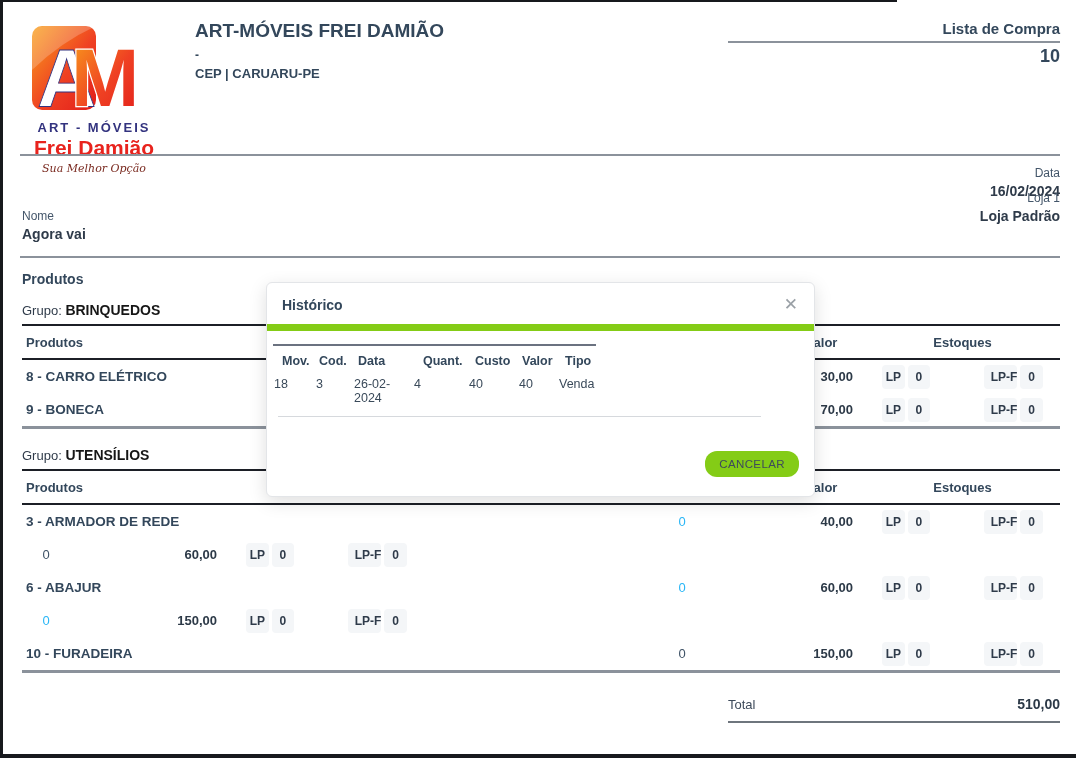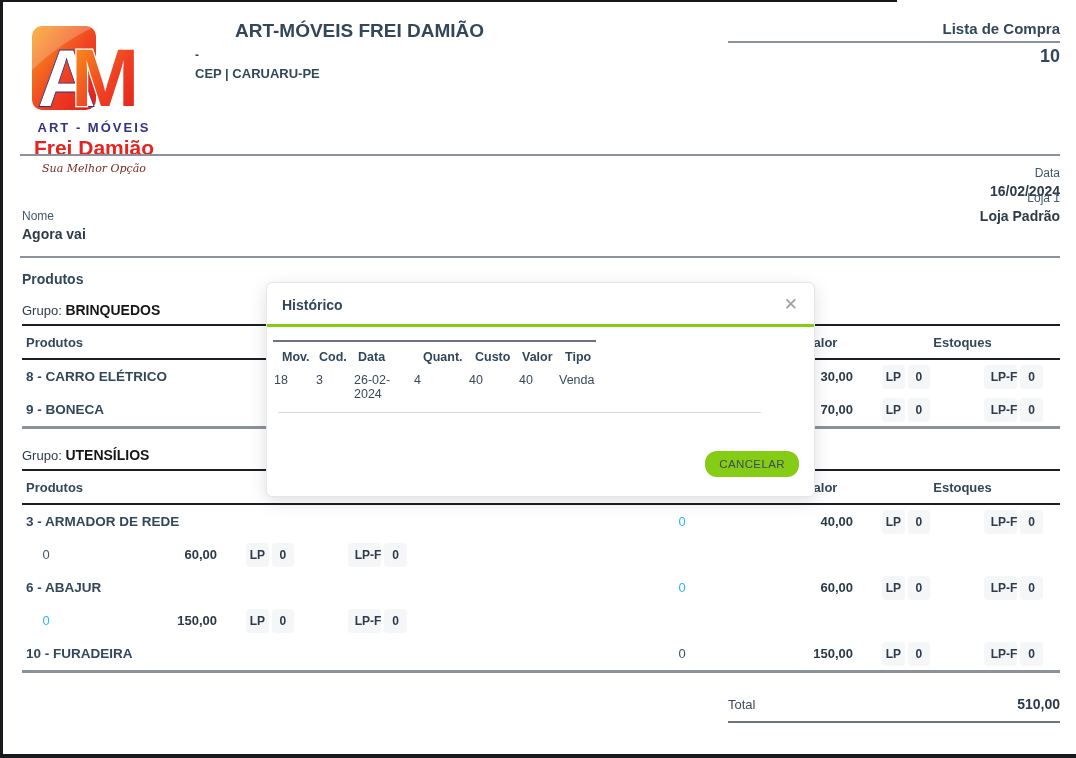--- a/index.html
+++ b/index.html
@@ -9,21 +9,21 @@
   .frame-top{position:absolute;top:0;left:0;width:897px;height:2px;background:#17191d;}
   .frame-left{position:absolute;top:0;left:0;width:3px;height:758px;background:#17191d;}
   .frame-bottom{position:absolute;bottom:0;left:0;width:1076px;height:4px;background:#17191d;}
 
   
   .logo{position:absolute;left:28px;top:22px;width:132px;text-align:center;}
   .logo-line1{font-size:13px;font-weight:bold;color:#33337f;letter-spacing:2px;margin-top:2px;}
   .logo-line2{font-size:21px;font-weight:bold;color:#e8231d;margin-top:1px;}
   .logo-tagline{font-family:"DejaVu Serif",serif;font-style:italic;font-size:11px;color:#7a2a20;margin-top:2px;}
   .company{position:absolute;left:195px;top:20px;}
-  .company-name{font-size:19px;font-weight:bold;color:#33475b;margin-left:40px;}
+  .company-name{font-size:19px;font-weight:bold;color:#33475b;}
   .company-dash{font-size:12px;font-weight:bold;margin-top:6px;}
   .company-cep{font-size:13px;font-weight:bold;margin-top:4px;}
   .docinfo{position:absolute;right:16px;top:20px;width:332px;text-align:right;}
   .doc-label{font-size:15px;font-weight:bold;}
   .doc-underline{border-bottom:2px solid #8b929b;margin-top:4px;}
   .doc-number{font-size:18px;font-weight:bold;margin-top:3px;}
 
   .hr{position:absolute;left:20px;right:16px;border-top:2px solid #8b929b;}
   .hr1{top:154px;} .hr2{top:256px;}
 
@@ -61,21 +61,21 @@
 
   .total{position:absolute;left:728px;right:16px;top:696px;border-bottom:2px solid #6e757d;
          padding-bottom:9px;display:flex;justify-content:space-between;align-items:baseline;}
   .total-label{font-size:13px;color:#3e4b5b;}
   .total-value{font-size:14px;font-weight:bold;color:#2c3947;}
 
   
   .modal{position:absolute;left:266px;top:282px;width:549px;height:215px;background:#fff;
          border:1px solid #e3e5e8;border-radius:6px;box-shadow:0 5px 18px rgba(0,0,0,.13);box-sizing:border-box;}
   .modal-head{display:flex;justify-content:space-between;align-items:center;padding:13px 16px 11px 15px;
-              border-bottom:3px solid #84cc16;}
+              border-bottom:7px solid #84cc16;}
   .modal-title{font-size:14px;font-weight:bold;color:#33475b;}
   .modal-close{font-size:17px;color:#9aa0a6;cursor:pointer;line-height:1;}
   .mtable-topline{margin:13px 0 0 6px;width:323px;height:2px;background:#6b7280;}
   .mthead{display:flex;margin-top:8px;padding-left:15px;font-size:12.5px;font-weight:bold;color:#33475b;}
   .mthead span:nth-child(1){width:37px;} .mthead span:nth-child(2){width:39px;}
   .mthead span:nth-child(3){width:65px;} .mthead span:nth-child(4){width:52px;}
   .mthead span:nth-child(5){width:47px;} .mthead span:nth-child(6){width:43px;}
   .mtrow{display:flex;margin-top:9px;padding-left:7px;font-size:12.5px;color:#3a4a5a;}
   .mtrow span:nth-child(1){width:42px;} .mtrow span:nth-child(2){width:38px;}
   .mtrow span:nth-child(3){width:60px;} .mtrow span:nth-child(4){width:55px;}

